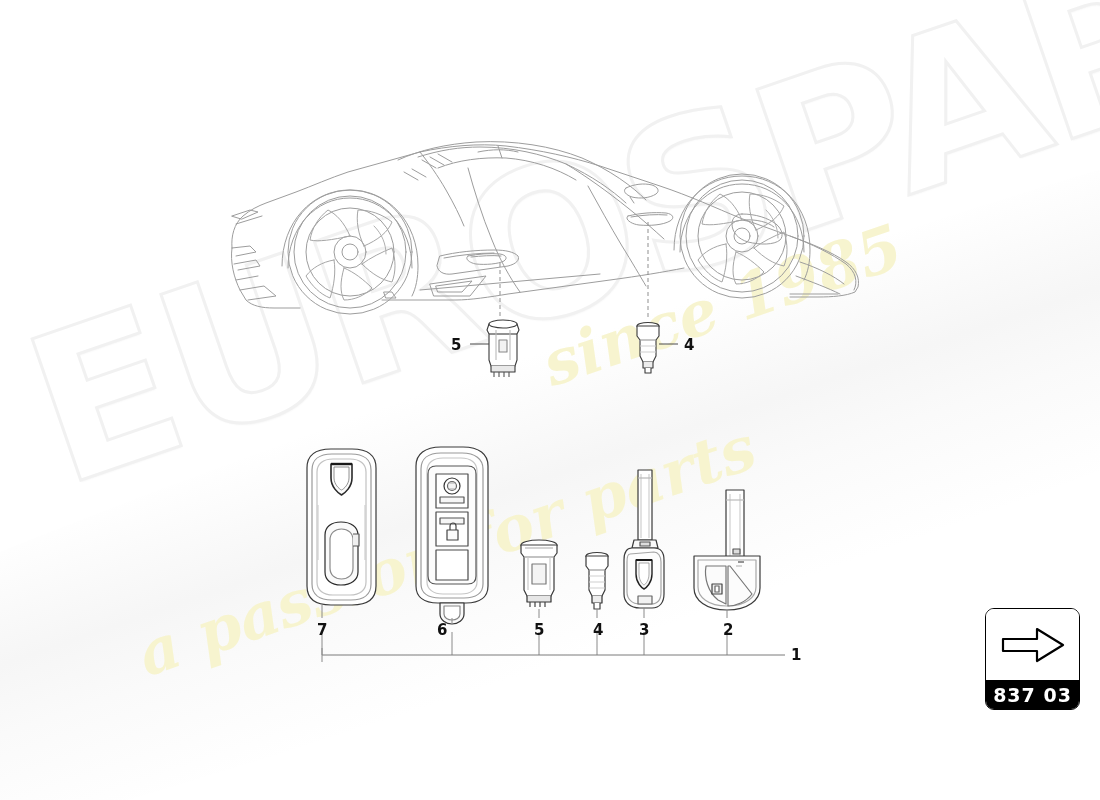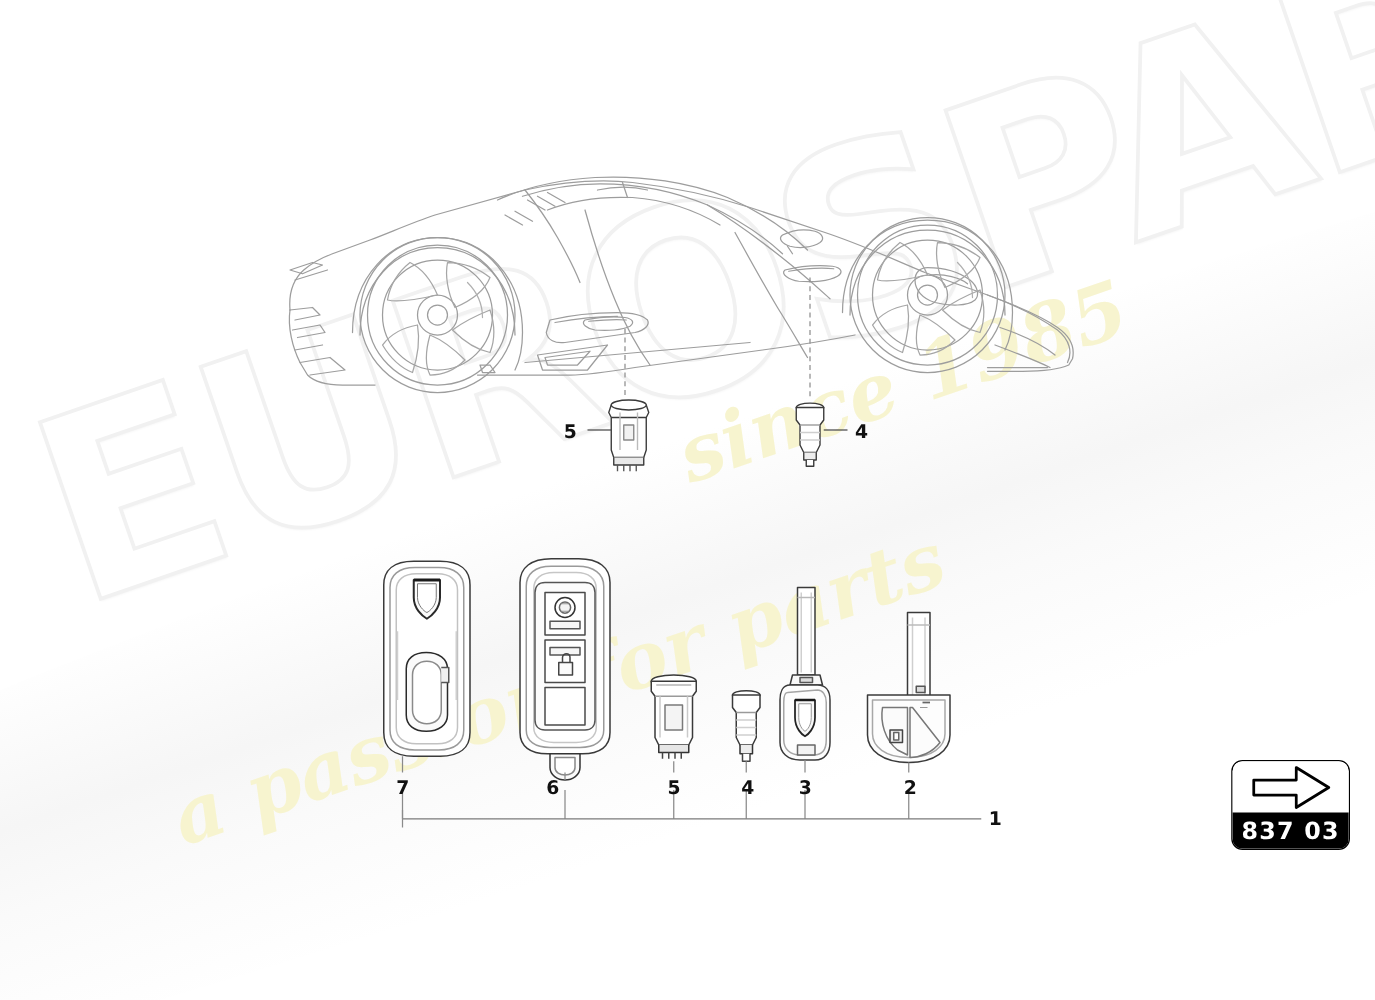--- a/index.html
+++ b/index.html
@@ -78,21 +78,21 @@
 
   
   .nav-badge{
     position:absolute;
     left:985px;top:608px;
     width:95px;height:90px;
     z-index:6;
     cursor:pointer;
   }
   .nav-badge .bx{
-    width:95px;height:72px;
+    width:95px;height:102px;
     border:1.5px solid #000;
     border-radius:9px;
     overflow:hidden;
     background:#fff;
     box-sizing:border-box;
     display:flex;flex-direction:column;
   }
   .nav-badge .arrow-area{
     flex:1;display:flex;align-items:center;justify-content:center;
     background:#fff;

